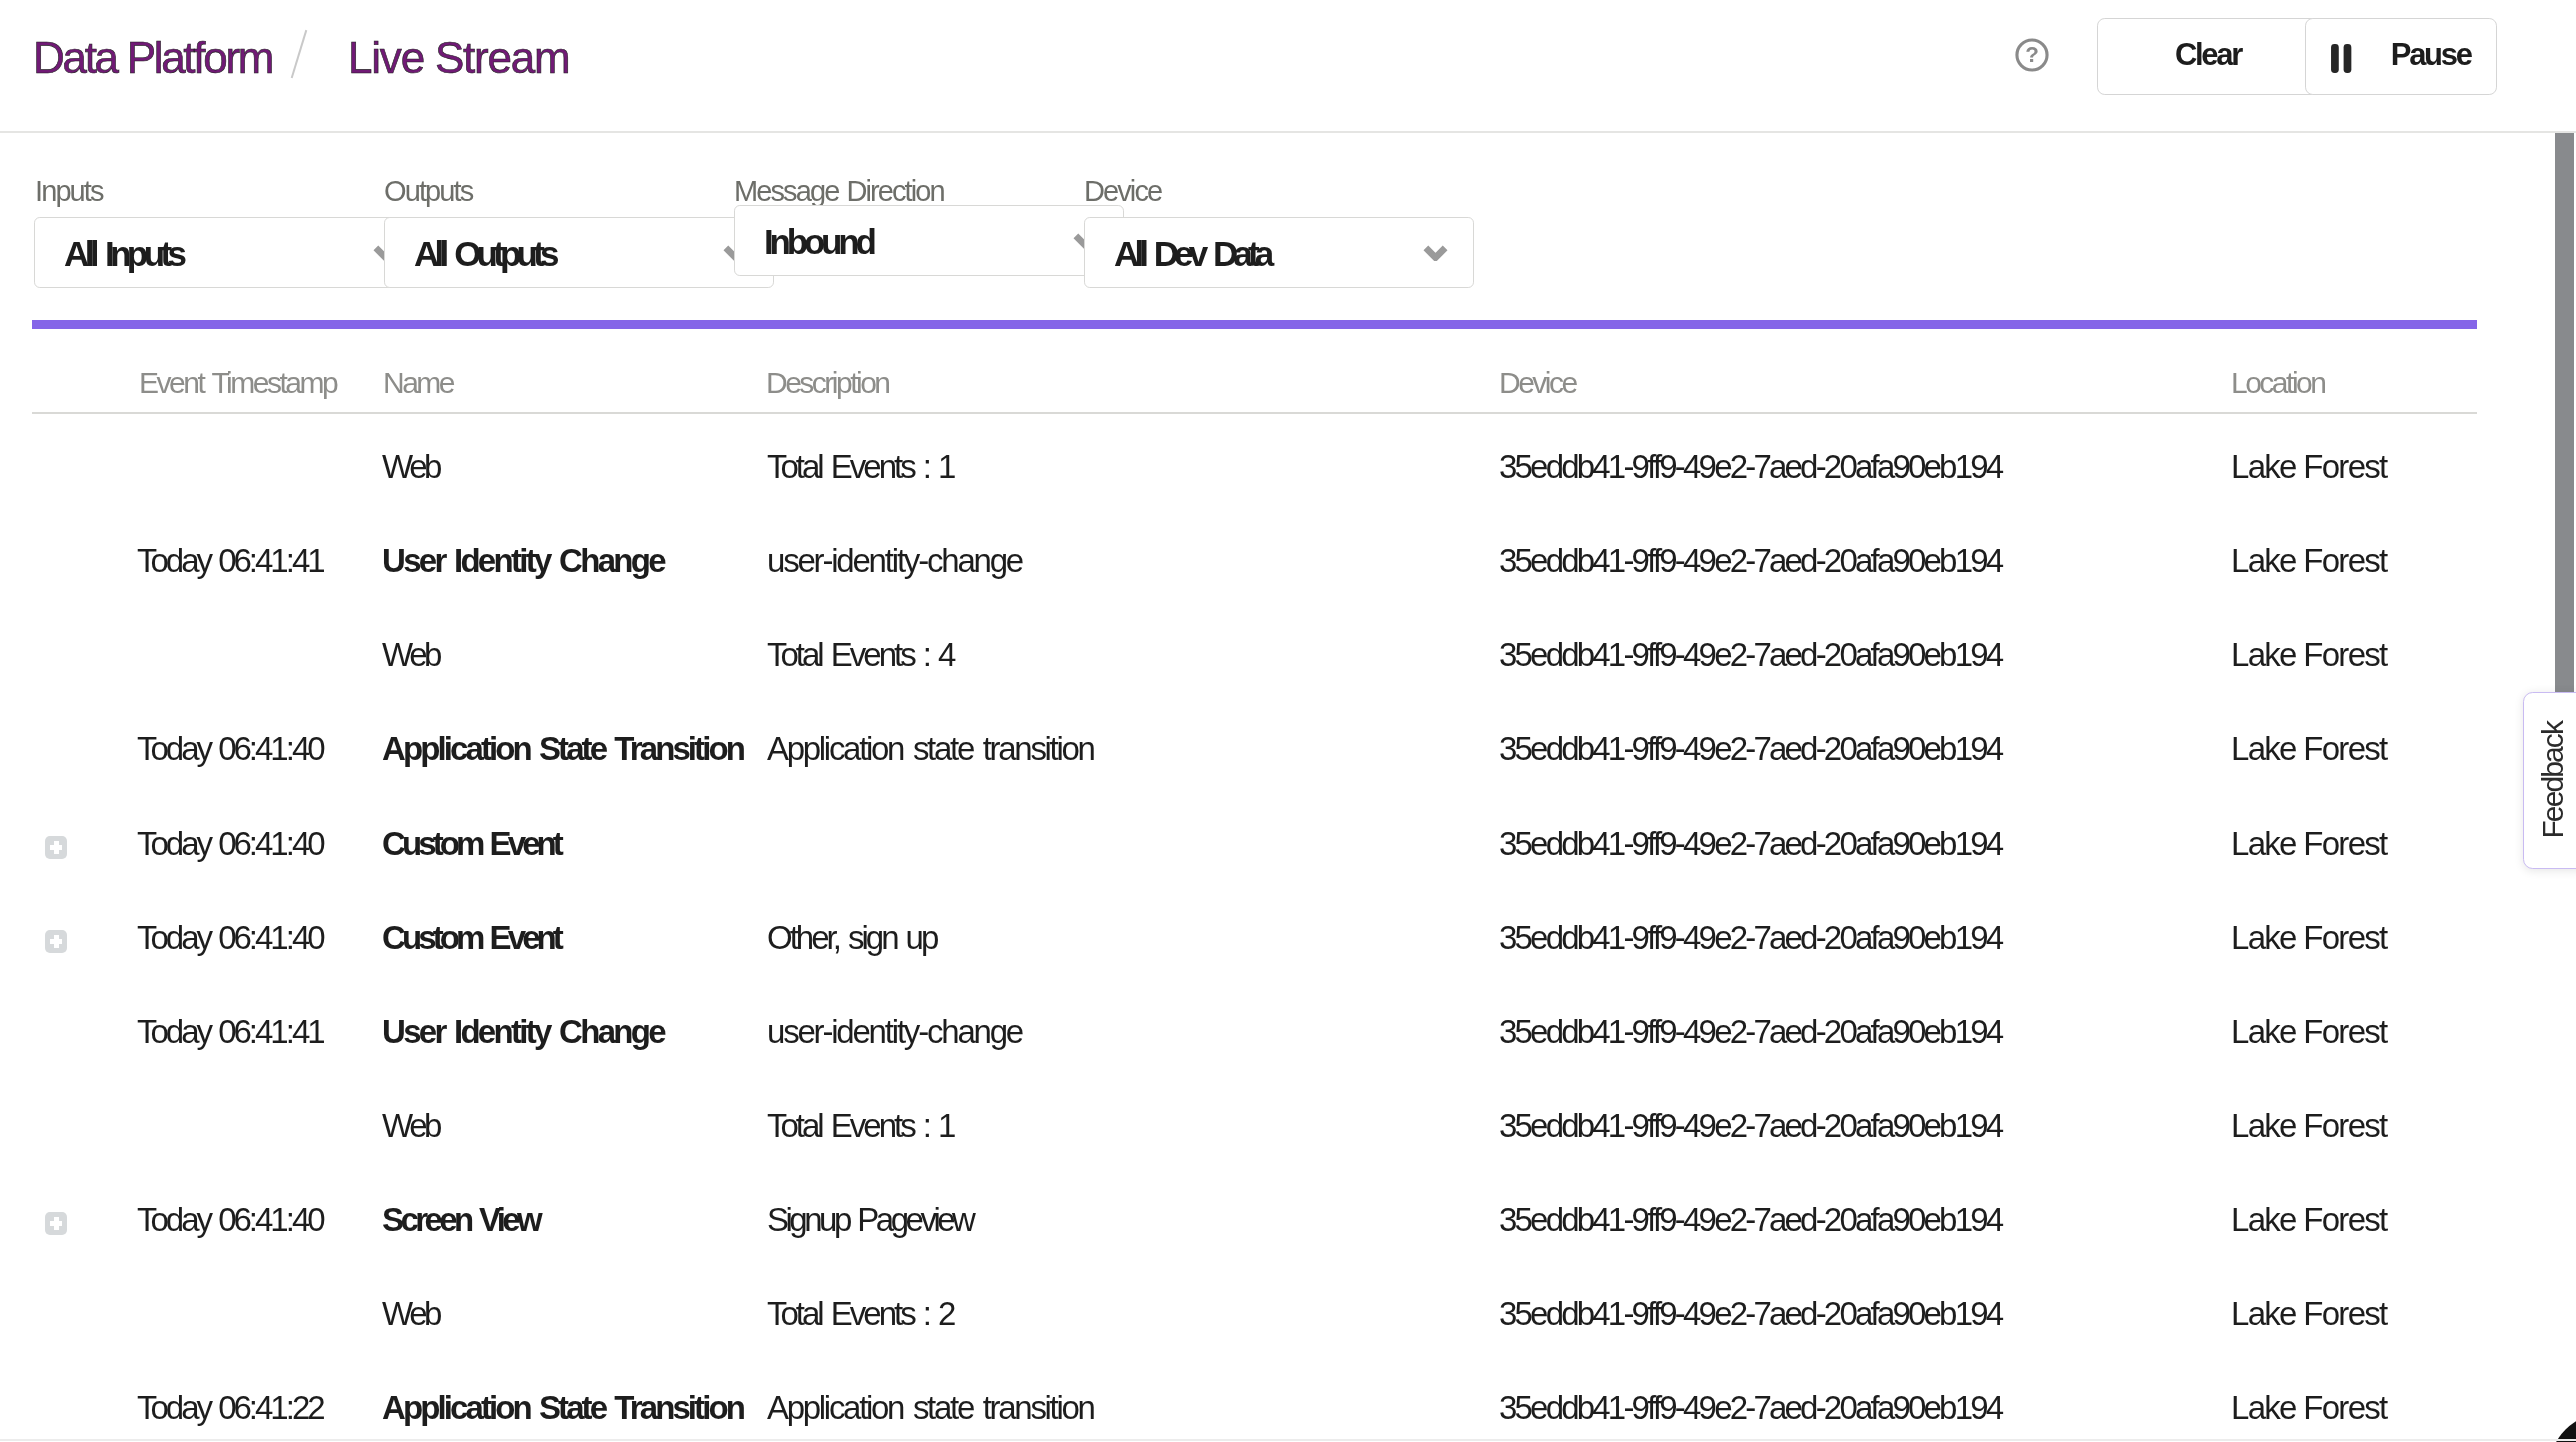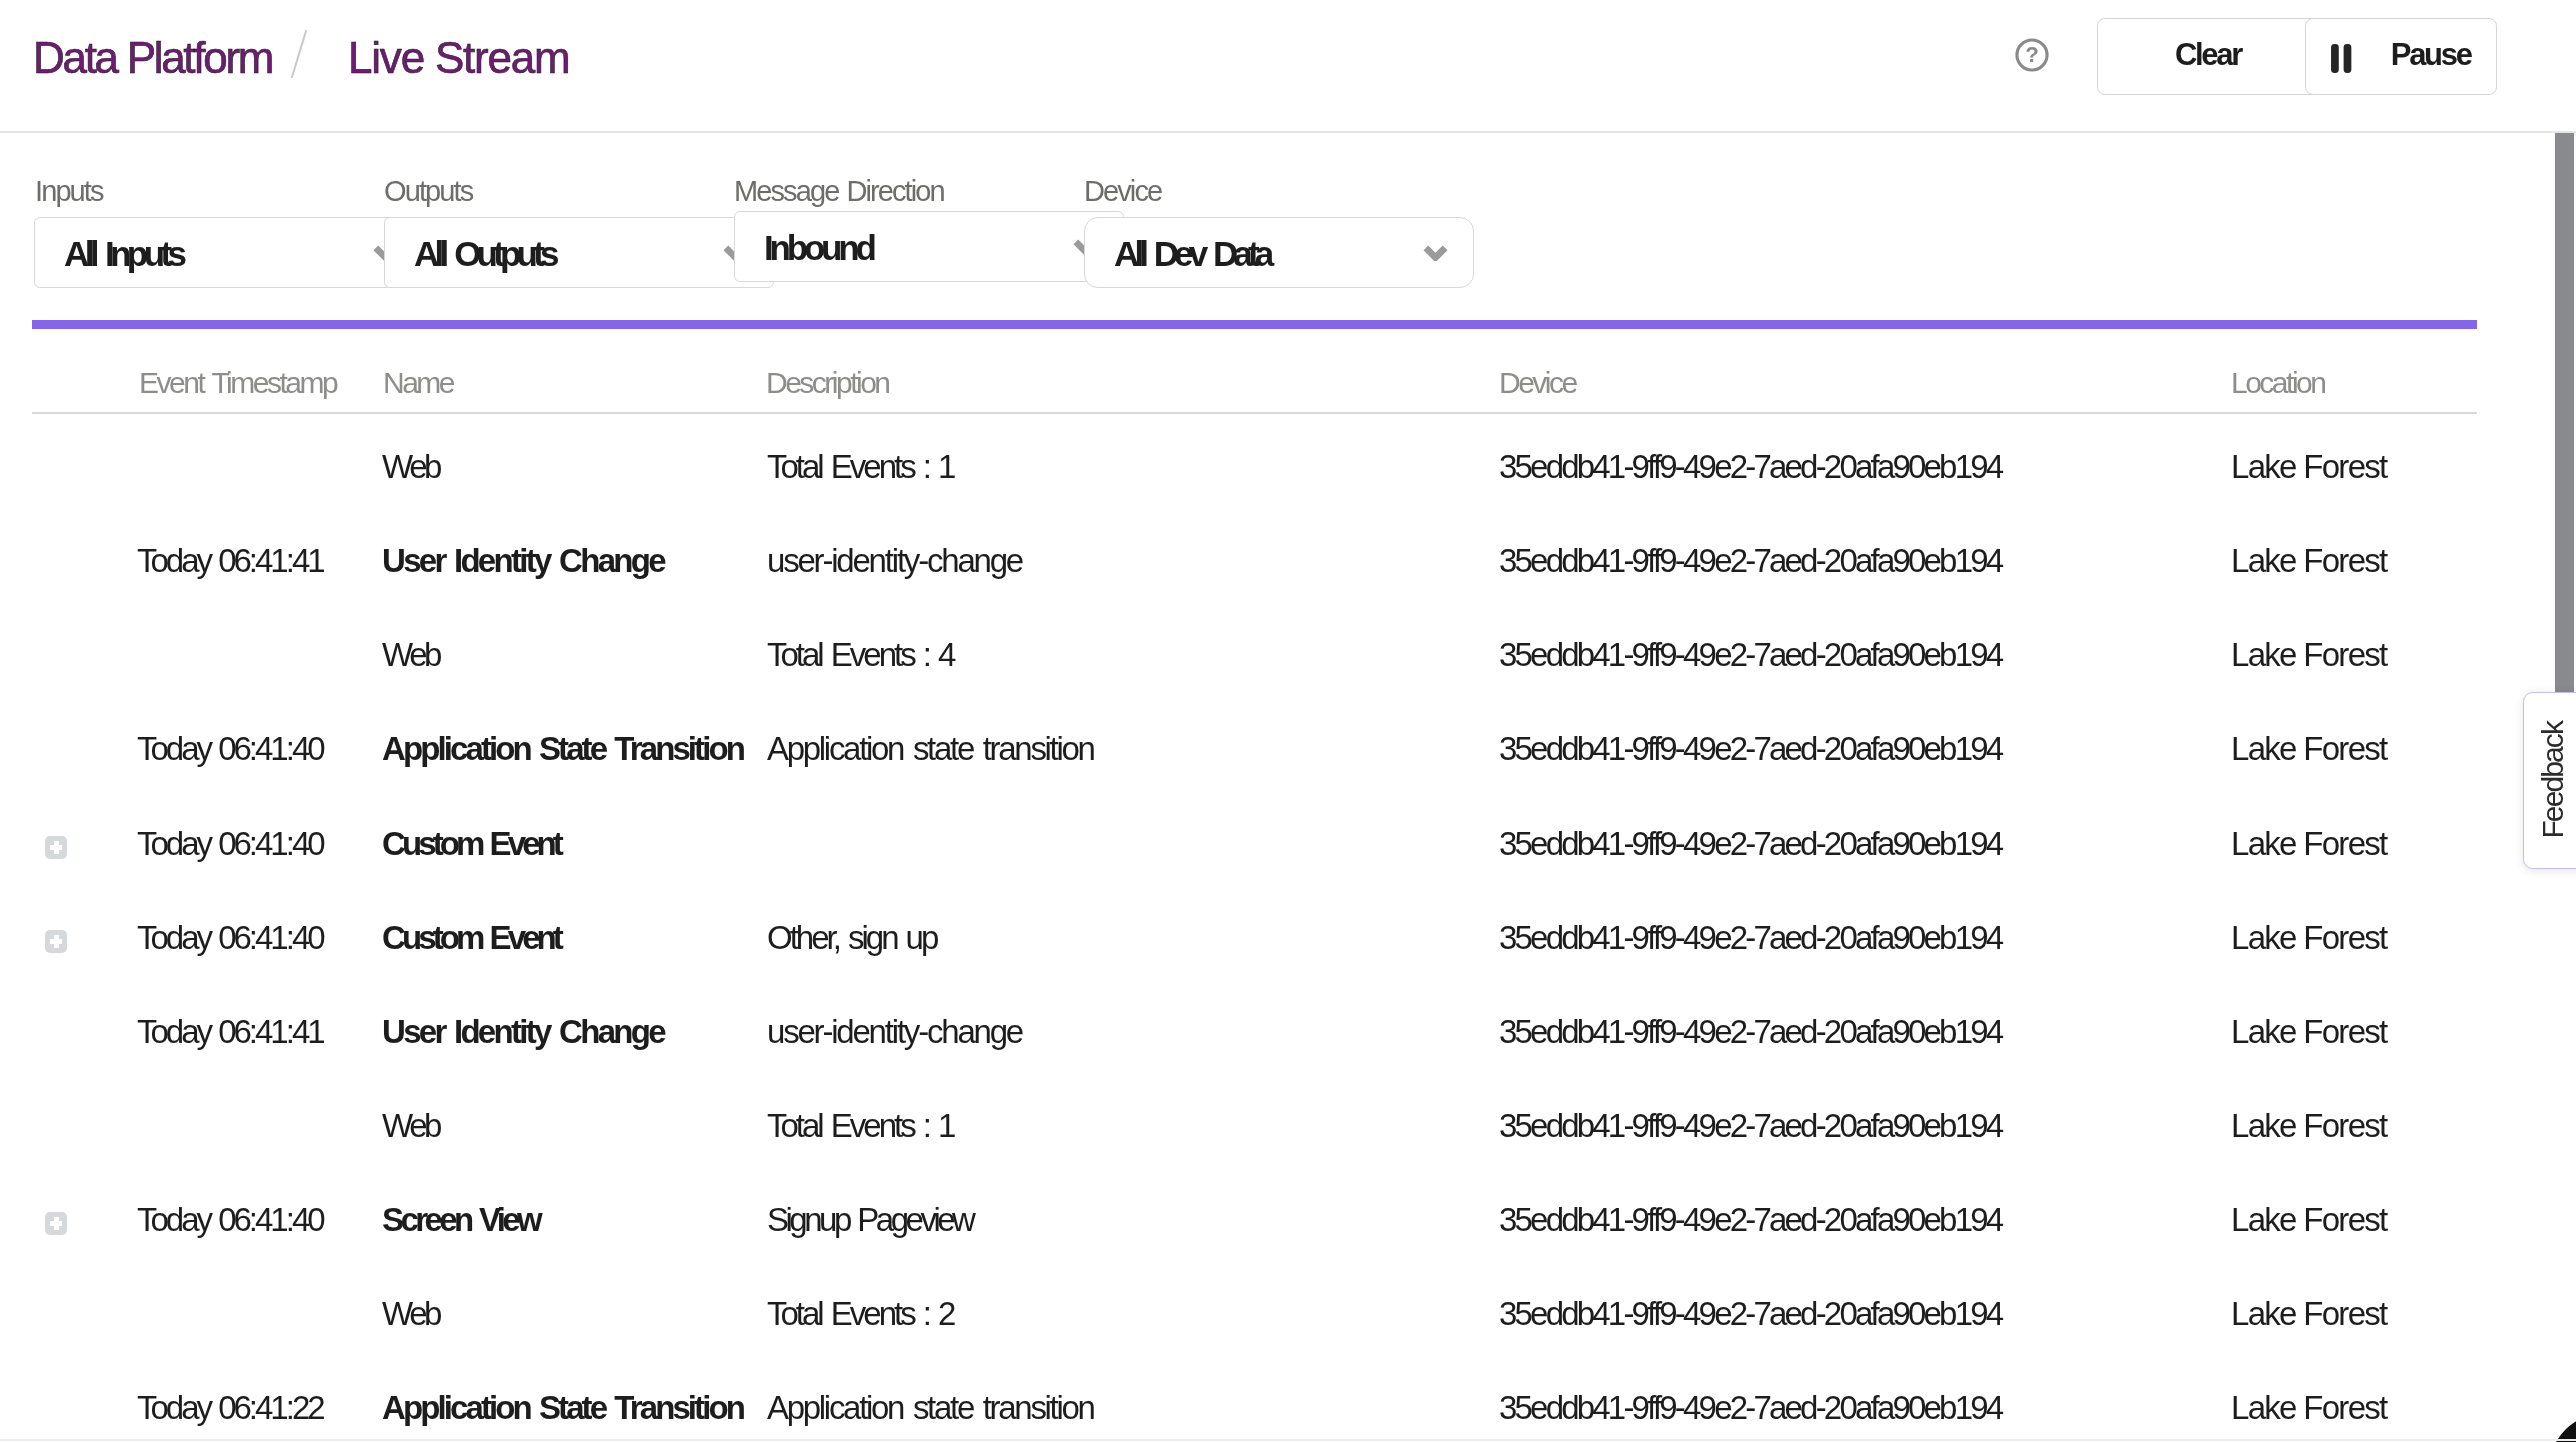--- a/index.html
+++ b/index.html
@@ -72,27 +72,27 @@
     <svg class="abs" style="right:25px; top:27px;" width="25" height="15.5" viewBox="0 0 26 16">
       <polyline points="3,3 13,13 23,3" fill="none" stroke="#9a9a9a" stroke-width="7"></polyline>
     </svg>
   </div>
   <div class="abs fbox" style="left:384px; top:217px;">
     <span class="fval" style="letter-spacing:-4.8px;">All Outputs</span>
     <svg class="abs" style="right:25px; top:27px;" width="25" height="15.5" viewBox="0 0 26 16">
       <polyline points="3,3 13,13 23,3" fill="none" stroke="#9a9a9a" stroke-width="7"></polyline>
     </svg>
   </div>
-  <div class="abs fbox" style="left:734px; top:211px;">
+  <div class="abs fbox" style="left:734px; top:205px;">
     <span class="fval">Inbound</span>
     <svg class="abs" style="right:25px; top:27px;" width="25" height="15.5" viewBox="0 0 26 16">
       <polyline points="3,3 13,13 23,3" fill="none" stroke="#9a9a9a" stroke-width="7"></polyline>
     </svg>
   </div>
-  <div class="abs fbox" style="left:1084px; top:217px;border-radius:14px;">
+  <div class="abs fbox" style="left:1084px; top:217px;">
     <span class="fval" style="letter-spacing:-4.9px;">All Dev Data</span>
     <svg class="abs" style="right:25px; top:27px;" width="25" height="15.5" viewBox="0 0 26 16">
       <polyline points="3,3 13,13 23,3" fill="none" stroke="#9a9a9a" stroke-width="7"></polyline>
     </svg>
   </div>
 
   <div class="abs" style="left:32px; top:320px; width:2445px; height:8.7px; background:#8565e8;"></div>
 
   <div class="abs th" style="left:139px; top:368px;">Event Timestamp</div>
   <div class="abs th" style="left:383px; top:368px;">Name</div>

